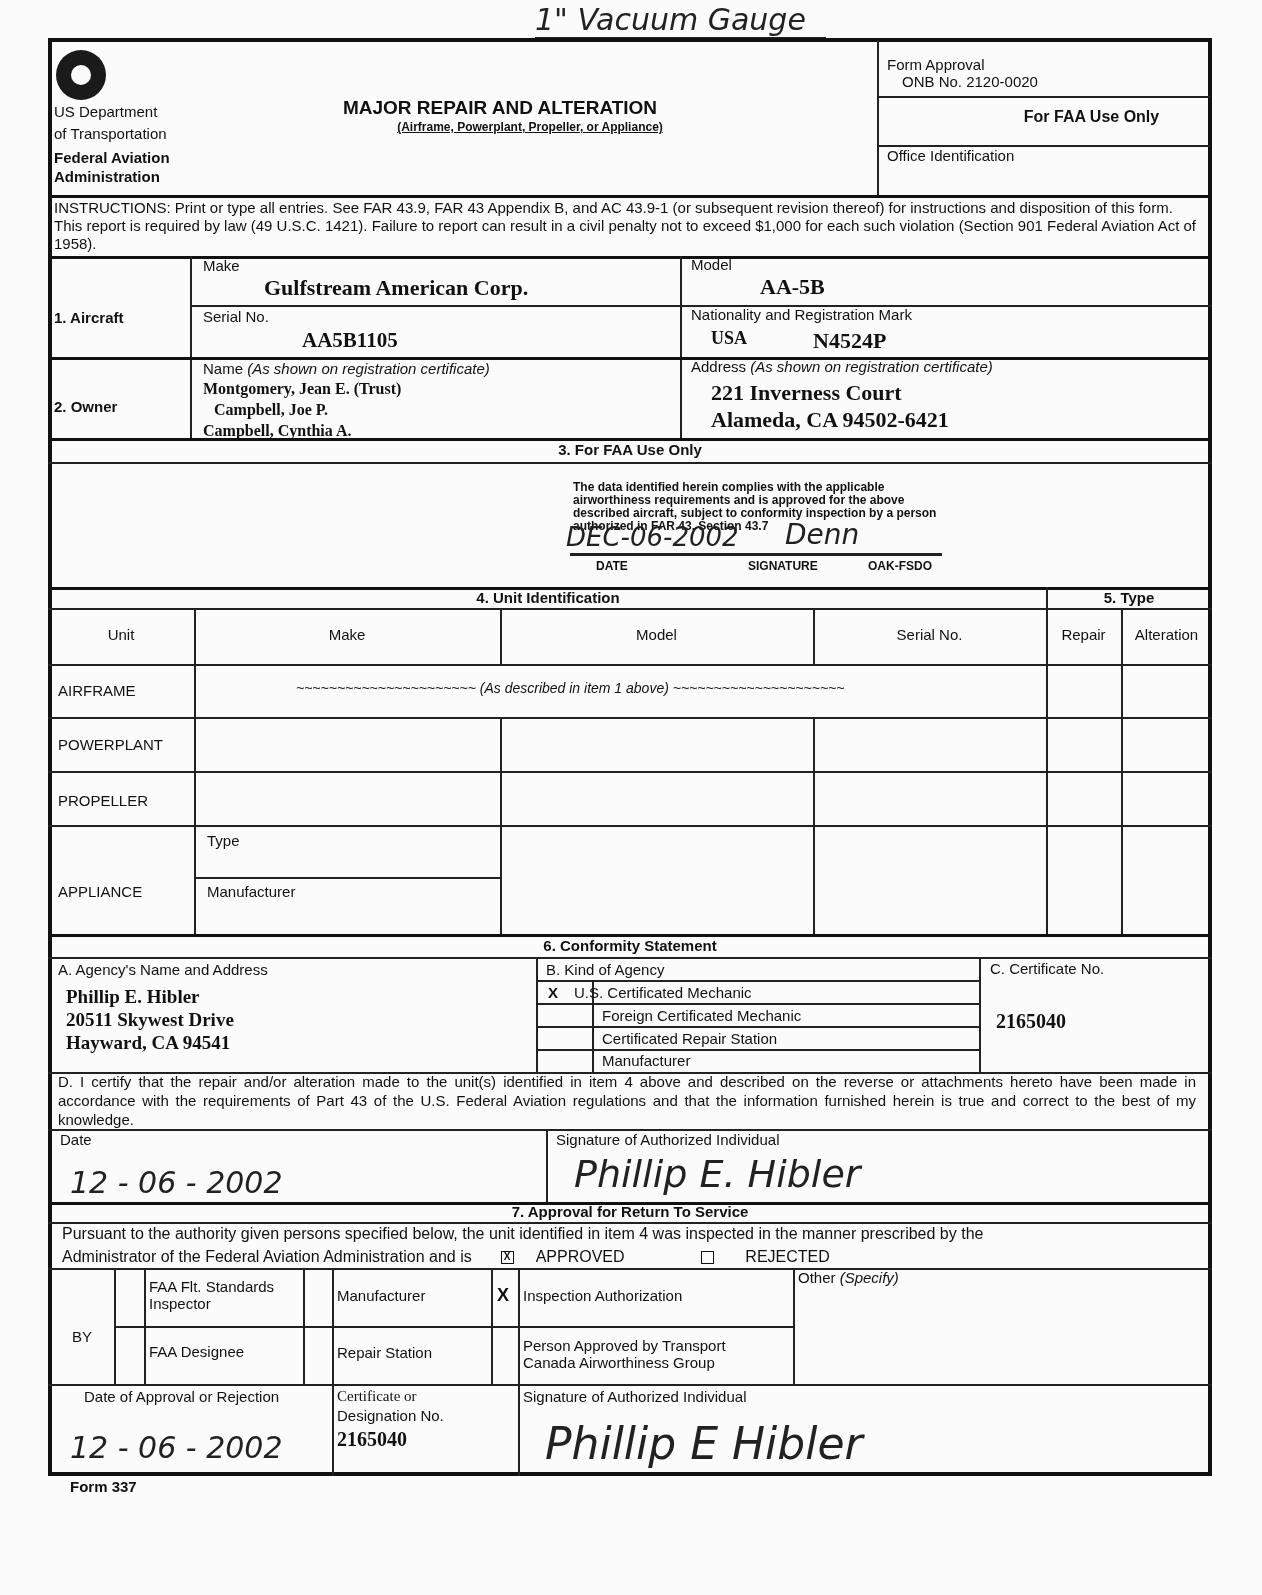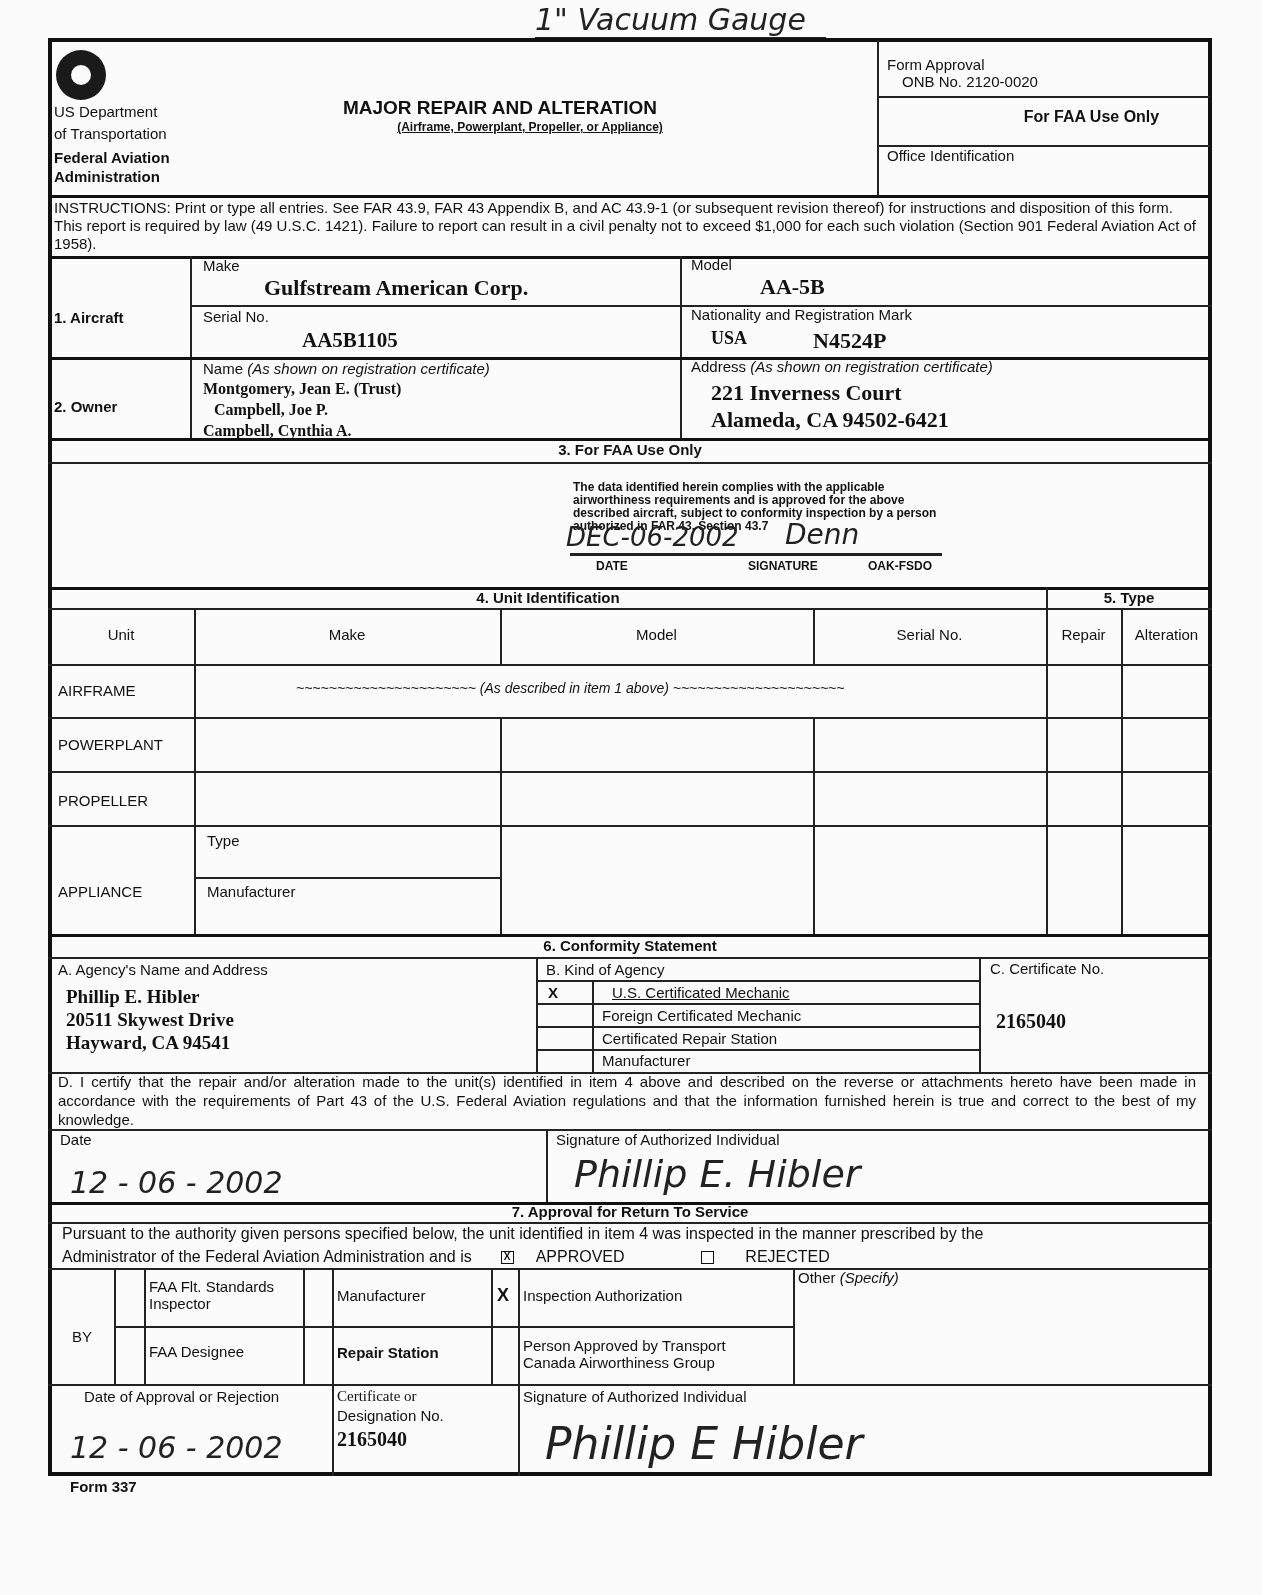--- a/index.html
+++ b/index.html
@@ -133,21 +133,21 @@
 <div class="lbl serif" style="left:66px; top:1009px; font-size:19px;">20511 Skywest Drive</div>
 <div class="lbl serif" style="left:66px; top:1032px; font-size:19px;">Hayward, CA 94541</div>
 
 <div class="vl" style="left:536px; top:957px; height:115px;"></div>
 <div class="vl" style="left:979px; top:957px; height:115px;"></div>
 <div class="lbl" style="left:546px; top:961px;">B.  Kind of Agency</div>
 <div class="hl" style="left:536px; top:980px; width:443px;"></div>
 <div class="vl" style="left:592px; top:980px; height:92px;"></div>
 
 <div class="lbl b" style="left:548px; top:984px;">X</div>
-<div class="lbl" style="left:612px; top:984px;text-decoration:underline;">U.S. Certificated Mechanic</div>
+<div class="lbl" style="left:574px; top:984px;">U.S. Certificated Mechanic</div>
 <div class="hl" style="left:536px; top:1003px; width:443px;"></div>
 <div class="lbl b" style="left:548px; top:1007px;"></div>
 <div class="lbl" style="left:602px; top:1007px;">Foreign Certificated Mechanic</div>
 <div class="hl" style="left:536px; top:1026px; width:443px;"></div>
 <div class="lbl b" style="left:548px; top:1030px;"></div>
 <div class="lbl" style="left:602px; top:1030px;">Certificated Repair Station</div>
 <div class="hl" style="left:536px; top:1049px; width:443px;"></div>
 <div class="lbl b" style="left:548px; top:1052px;"></div>
 <div class="lbl" style="left:602px; top:1052px;">Manufacturer</div>
 
@@ -194,21 +194,21 @@
 <div class="lbl b" style="left:122px; top:1286px;"></div>
 <div class="abs" style="left:149px; top:1278px; width:150px; font-size:15px; line-height:17px;">FAA Flt. Standards Inspector</div>
 <div class="lbl b" style="left:310px; top:1286px;"></div>
 <div class="lbl" style="left:337px; top:1287px;">Manufacturer</div>
 <div class="lbl b" style="left:497px; top:1285px; font-size:18px;">X</div>
 <div class="lbl" style="left:523px; top:1287px;">Inspection Authorization</div>
 
 <div class="lbl b" style="left:122px; top:1342px;"></div>
 <div class="lbl" style="left:149px; top:1343px;">FAA Designee</div>
 <div class="lbl b" style="left:310px; top:1342px;"></div>
-<div class="lbl" style="left:337px; top:1344px;font-weight:bold;">Repair Station</div>
+<div class="lbl" style="left:337px; top:1344px;">Repair Station</div>
 <div class="lbl b" style="left:497px; top:1342px;"></div>
 <div class="abs" style="left:523px; top:1337px; width:240px; font-size:15px; line-height:17px;">Person Approved by Transport Canada Airworthiness Group</div>
 
 <div class="lbl" style="left:798px; top:1269px;">
   <span>Other</span>
   <span class="it">(Specify)</span>
 </div>
 
 <div class="hl" style="left:48px; top:1384px; width:1164px;"></div>
 <div class="lbl" style="left:84px; top:1388px;">Date of Approval or Rejection</div>

